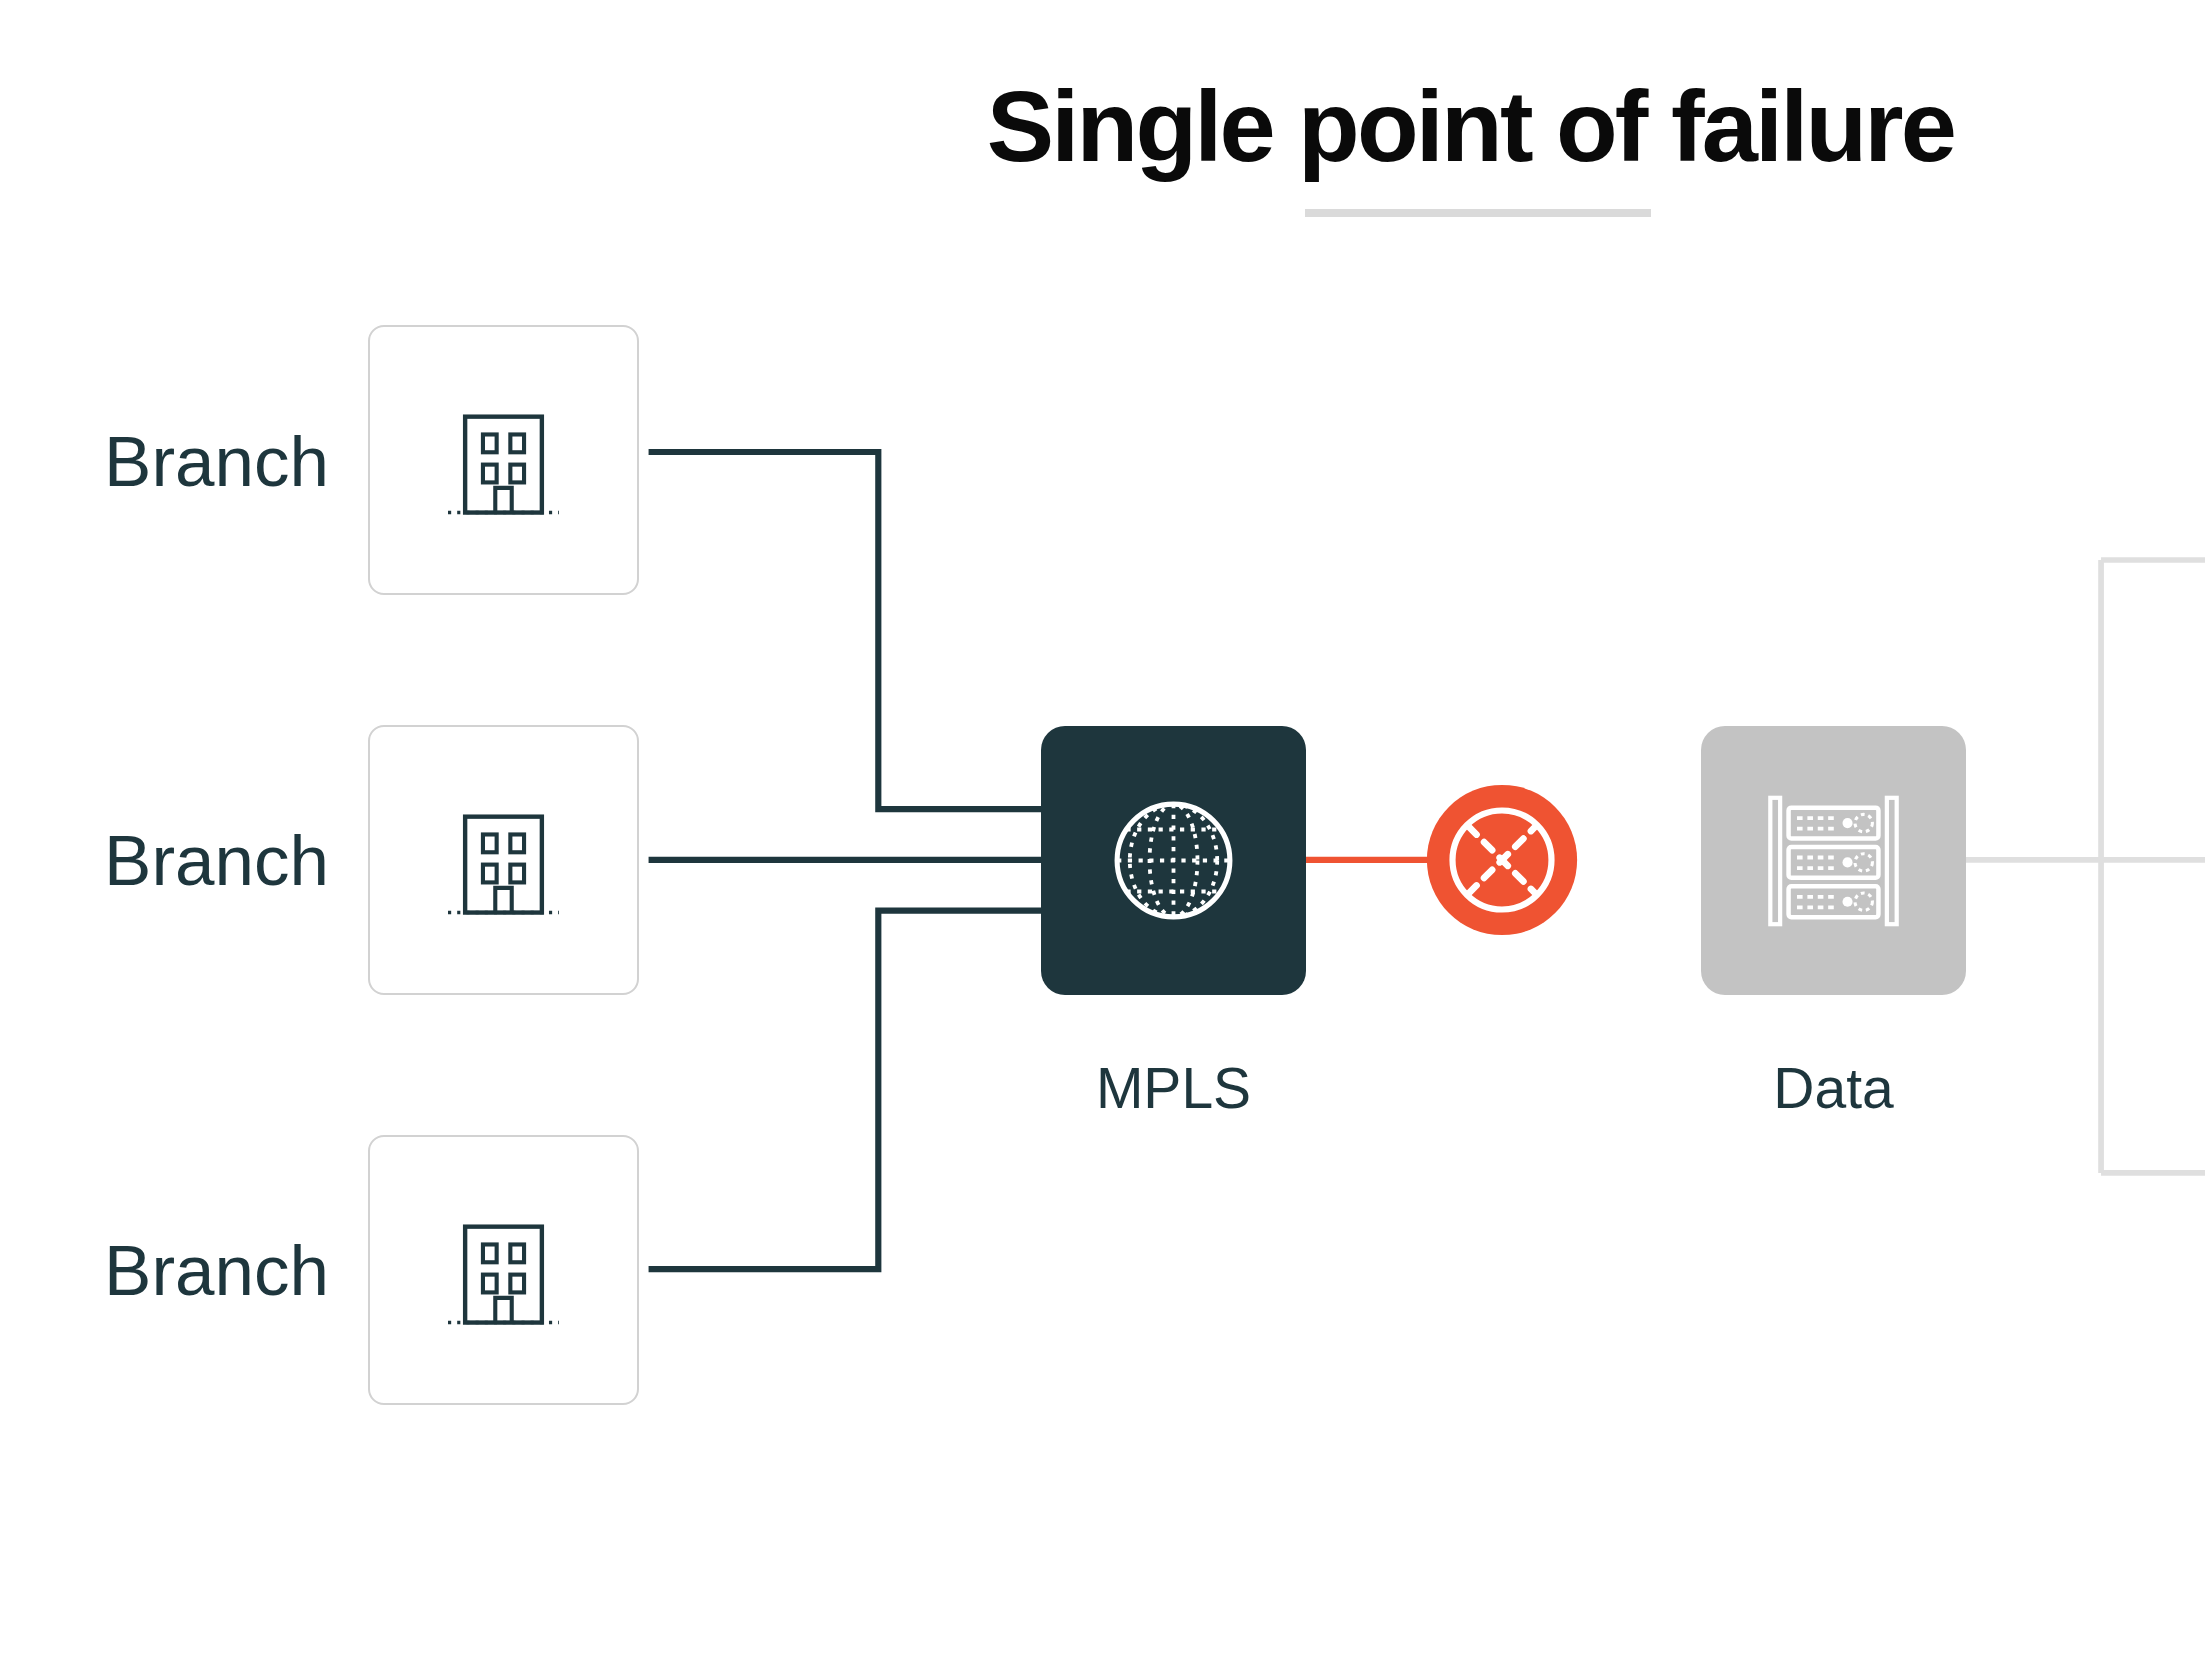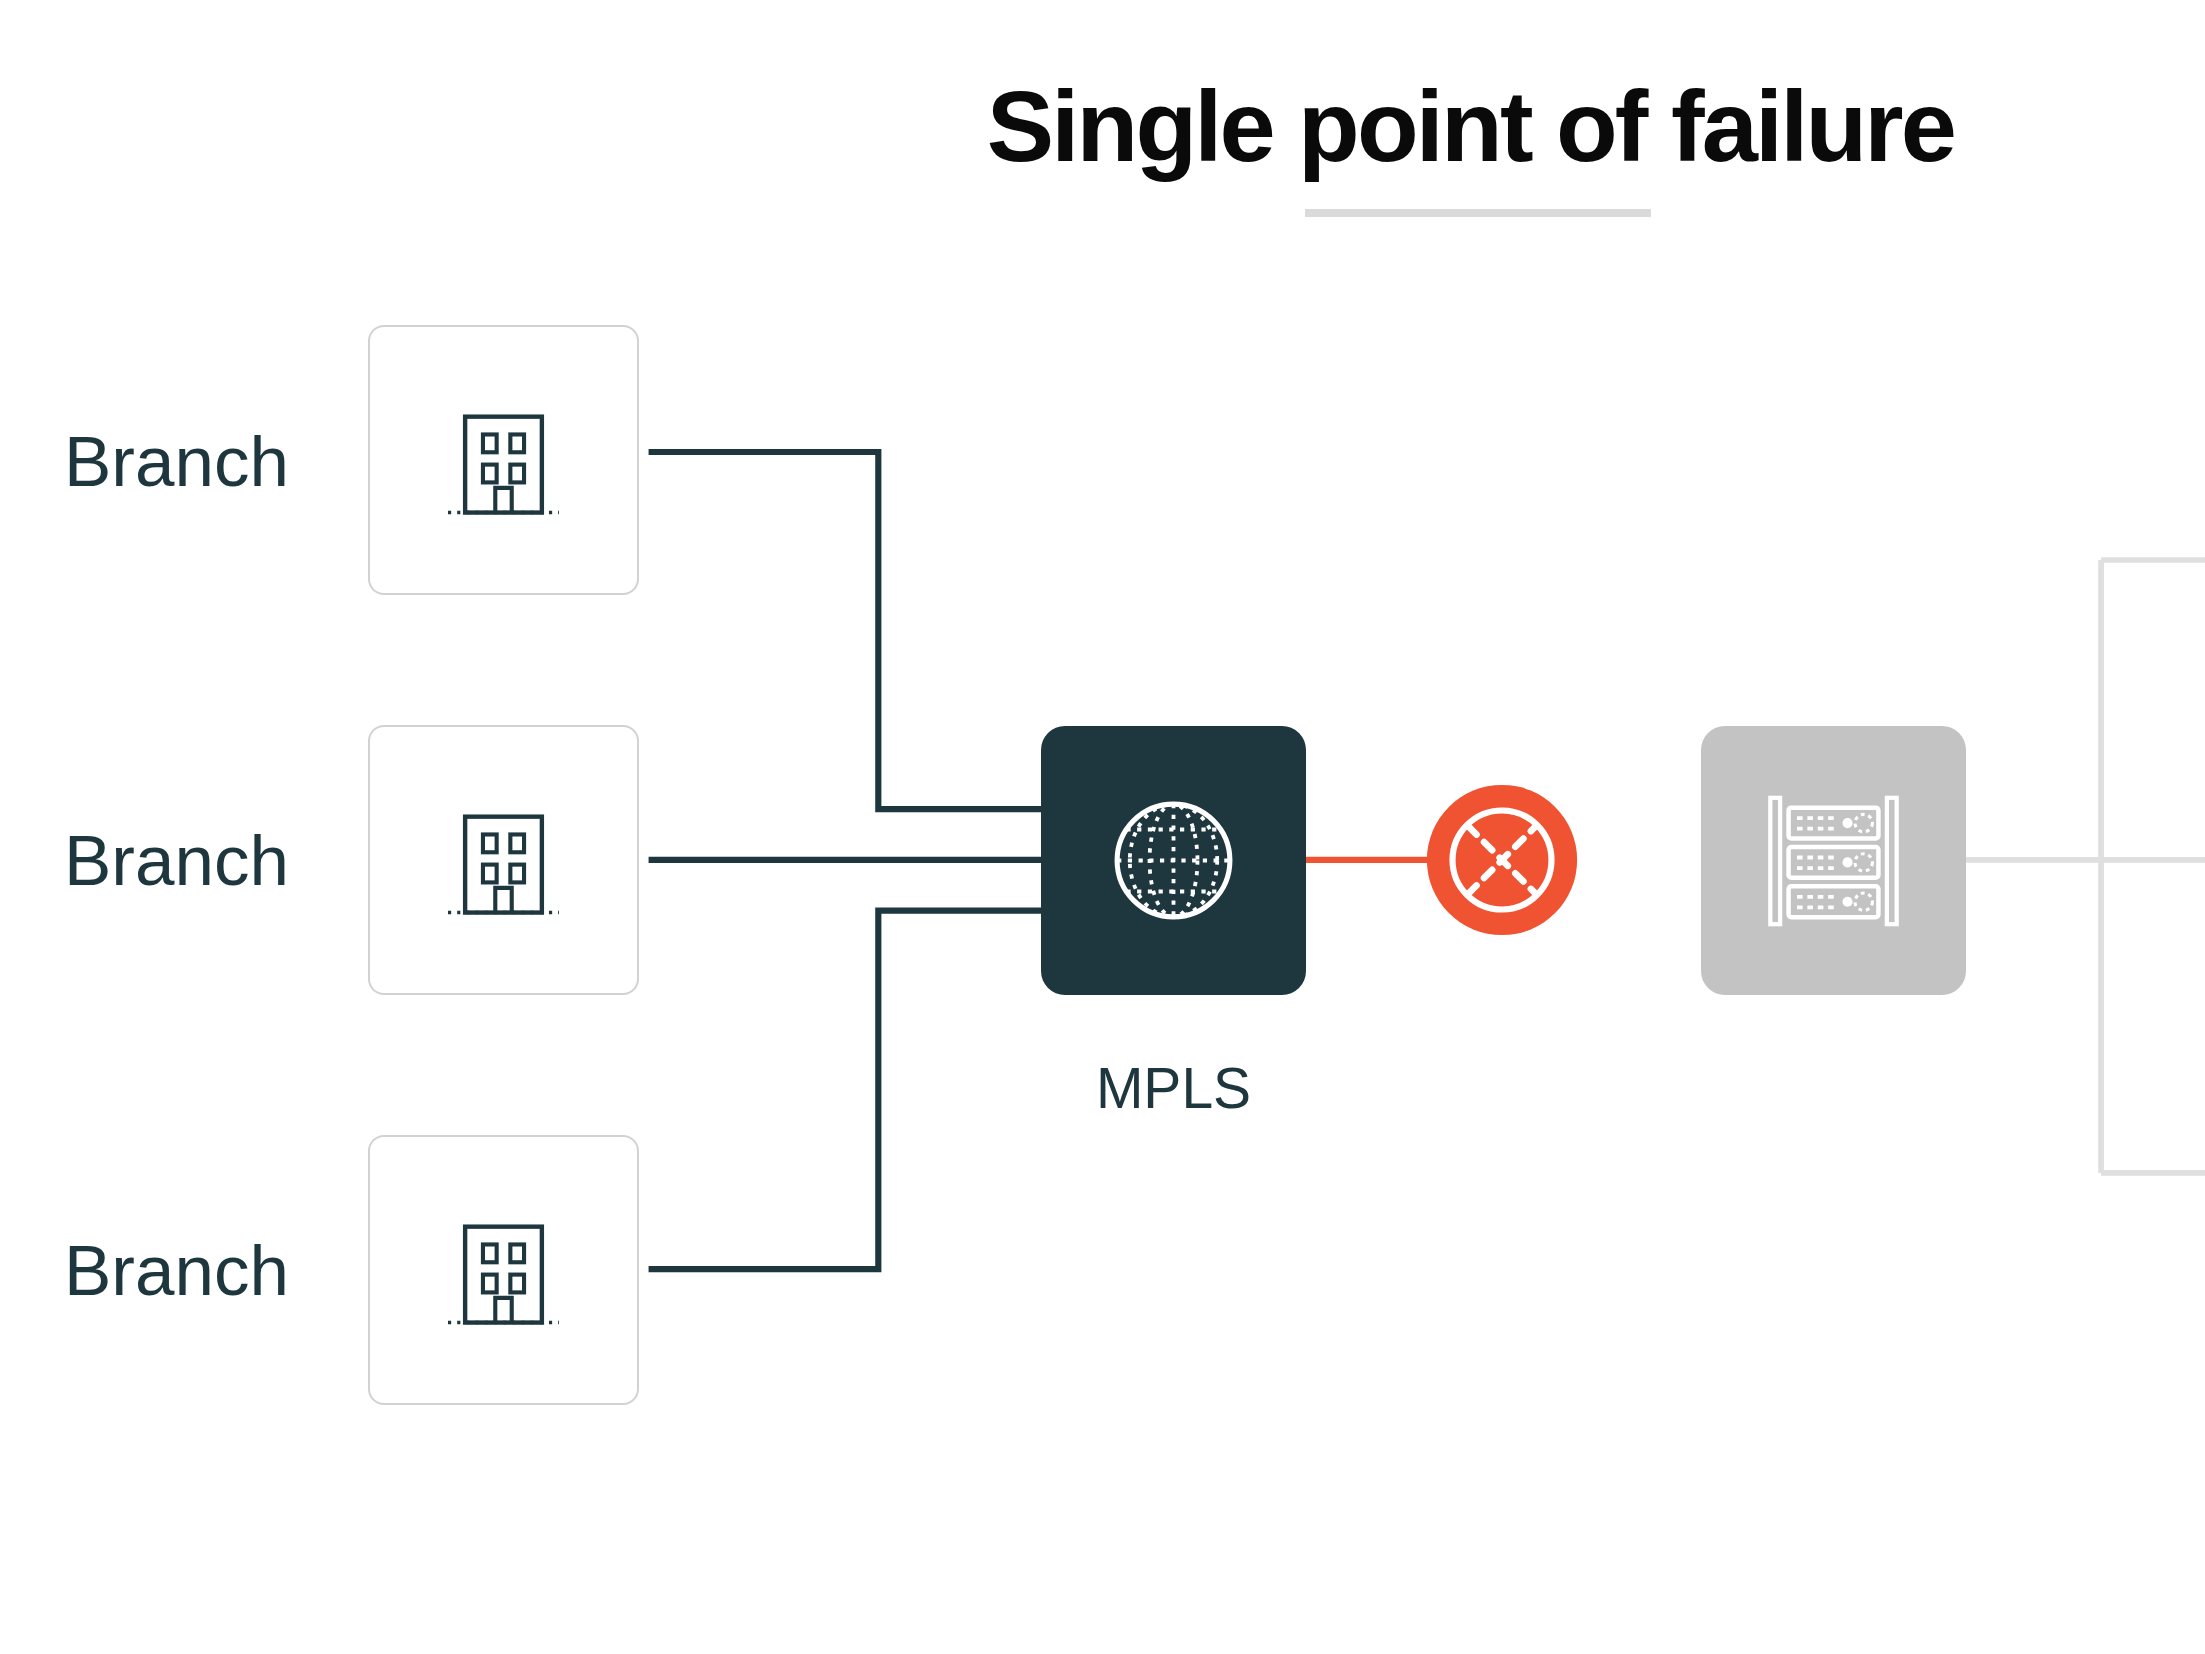--- a/index.html
+++ b/index.html
@@ -26,21 +26,21 @@
   
   svg.wires{left:0;top:0;width:2941px;height:1654px;z-index:0;}
   .c-dark{stroke:var(--dark,#1e363d);stroke-width:14px;fill:none;}
   .c-orange{stroke:var(--orange,#ef5332);stroke-width:14px;fill:none;}
   .c-trunk{stroke:var(--trunk,#dfdfdf);stroke-width:13px;fill:none;}
   
   .node-label{
     color:var(--dark,#1e363d);
     font-size:71px;font-weight:500;line-height:1;
   }
-  .branch-label{width:265px;left:64px;z-index:1;}
+  .branch-label{width:265px;left:64px;text-align:right;z-index:1;}
   .branch-box{
     left:368px;width:271px;height:270px;
     background:#fff;border:2.2px solid var(--box-border,#d2d2d2);
     border-radius:16px;box-sizing:border-box;z-index:1;
     display:flex;align-items:center;justify-content:center;
   }
   .branch-box svg{width:137px;height:137px;}
   .bigbox{
     width:265px;height:269px;border-radius:24px;z-index:1;
     display:flex;align-items:center;justify-content:center;
@@ -158,16 +158,17 @@
     <path d="M 96,96 L 248,248" fill="none" stroke="#fff" stroke-width="15" stroke-linecap="round" stroke-dasharray="26 24"></path>
     <path d="M 96,248 L 248,96" fill="none" stroke="#fff" stroke-width="15" stroke-linecap="round" stroke-dasharray="26 24"></path>
   </svg>
 
   <div class="abs bigbox dc-box">
     <svg viewBox="0 0 100 94" width="141" height="132" class="white-icon">
         <use href="#rack"></use>
       </svg>
   </div>
   <div class="abs under-label" style="left:1701px;top:1044px">
+    <div>Data</div>
   </div>
 
 </div>
 
 
 </body></html>

